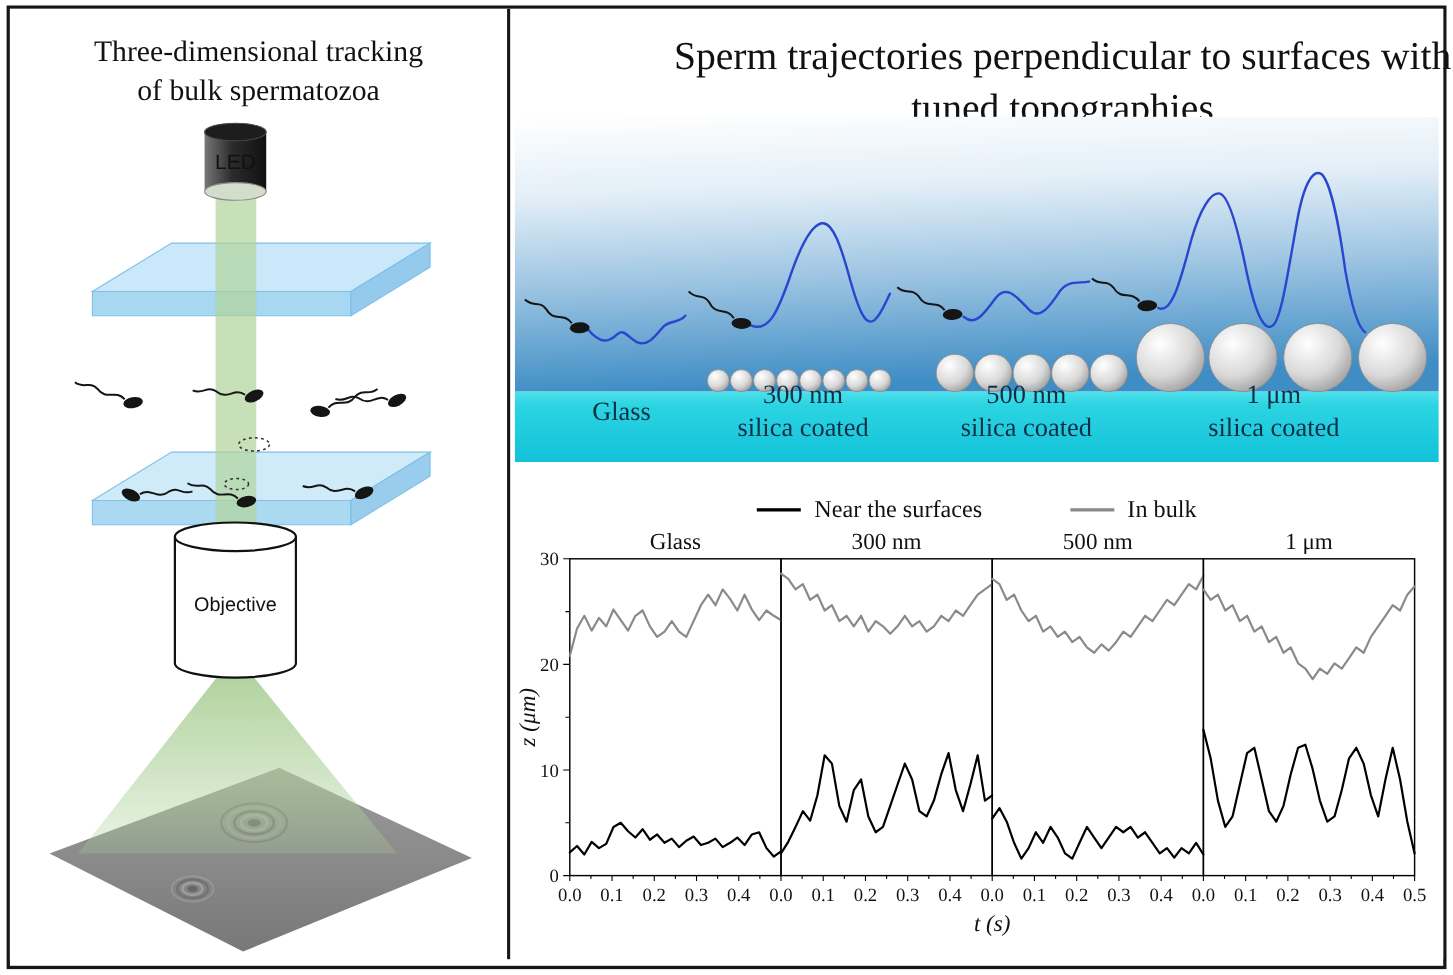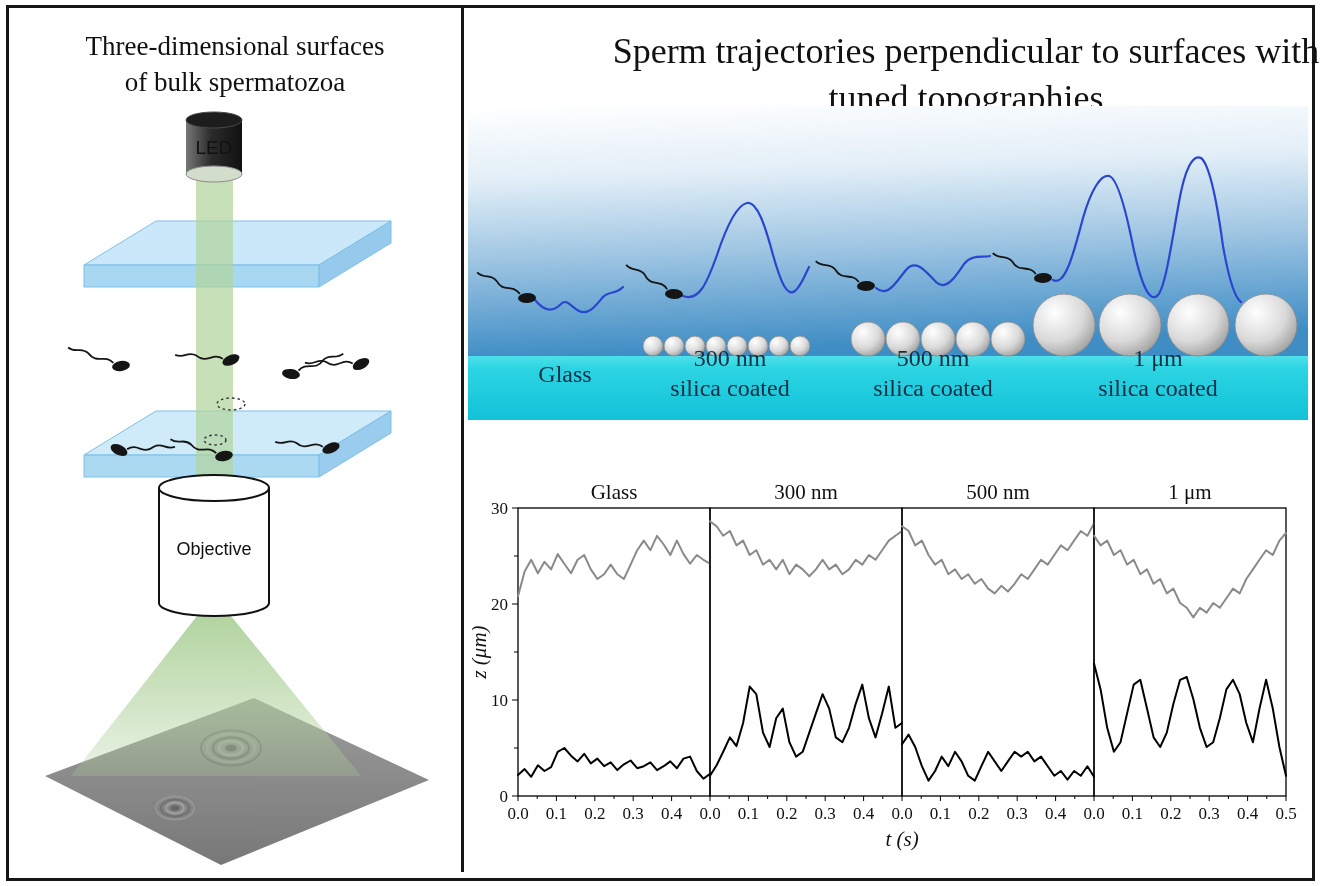--- a/index.html
+++ b/index.html
@@ -30,21 +30,21 @@
   .surface-label{font-size:24px;fill:#0e2f46;text-anchor:middle;}
   .device-label{font-family:"Liberation Sans", sans-serif;}
 </style>
 </head>
 <body>
 
 <div class="figure">
 
   <div class="left-panel">
     <div class="lp-title">
-      <div>Three-dimensional surfaces</div>
+      <div>Three-dimensional tracking</div>
       <div>of bulk spermatozoa</div>
     </div>
 
     <svg class="lp-svg" width="452" height="762" viewBox="0 0 452 762">
       <defs>
         <linearGradient id="ledBody" x1="0" y1="0" x2="1" y2="0">
           <stop offset="0" stop-color="#777"></stop>
             <stop offset="0.45" stop-color="#2b2b2b"></stop>
             <stop offset="1" stop-color="#111"></stop>
         </linearGradient>
@@ -191,20 +191,30 @@
         <path d="M 408 182 C 420 192, 428 176, 438 164 C 448 152, 458 166, 468 176 C 478 186, 488 170, 496 158 C 504 148, 514 152, 522 150"></path>
         <path d="M 585 174 C 597 180, 605 150, 615 112 C 623 84, 633 68, 641 70 C 649 72, 657 100, 665 140 C 673 178, 681 196, 689 190 C 697 184, 703 140, 711 96 C 717 62, 725 48, 733 52 C 741 58, 749 96, 755 140 C 761 174, 767 192, 773 196"></path>
       </g>
 
       <use href="#spermR" transform="translate(59,192) rotate(16)"></use>
       <use href="#spermR" transform="translate(206,188) rotate(20)"></use>
       <use href="#spermR" transform="translate(398,180) rotate(15)"></use>
       <use href="#spermR" transform="translate(575,172) rotate(15)"></use>
     </svg>
 
+    <div class="legend">
+      <div class="legend-item">
+        <span class="swatch"></span>
+        <span>Near the surfaces</span>
+      </div>
+      <div class="legend-item">
+        <span class="swatch swatch-bulk"></span>
+        <span>In bulk</span>
+      </div>
+    </div>
 
     <svg id="chart-svg" class="chart-svg" width="830" height="372" viewBox="0 0 830 372">
         <rect x="46" y="26" width="192" height="288" fill="none" stroke="#000" stroke-width="1.3"></rect>
         <text x="142" y="17" text-anchor="middle" class="panel-title">Glass</text>
         <line x1="46" y1="314" x2="46" y2="319" stroke="#000"></line>
         <text x="46" y="337" text-anchor="middle" class="tick">0.0</text>
         <line x1="65.2" y1="314" x2="65.2" y2="317" stroke="#000"></line>
         <line x1="84.4" y1="314" x2="84.4" y2="319" stroke="#000"></line>
         <text x="84.4" y="337" text-anchor="middle" class="tick">0.1</text>
         <line x1="103.60000000000001" y1="314" x2="103.60000000000001" y2="317" stroke="#000"></line>

